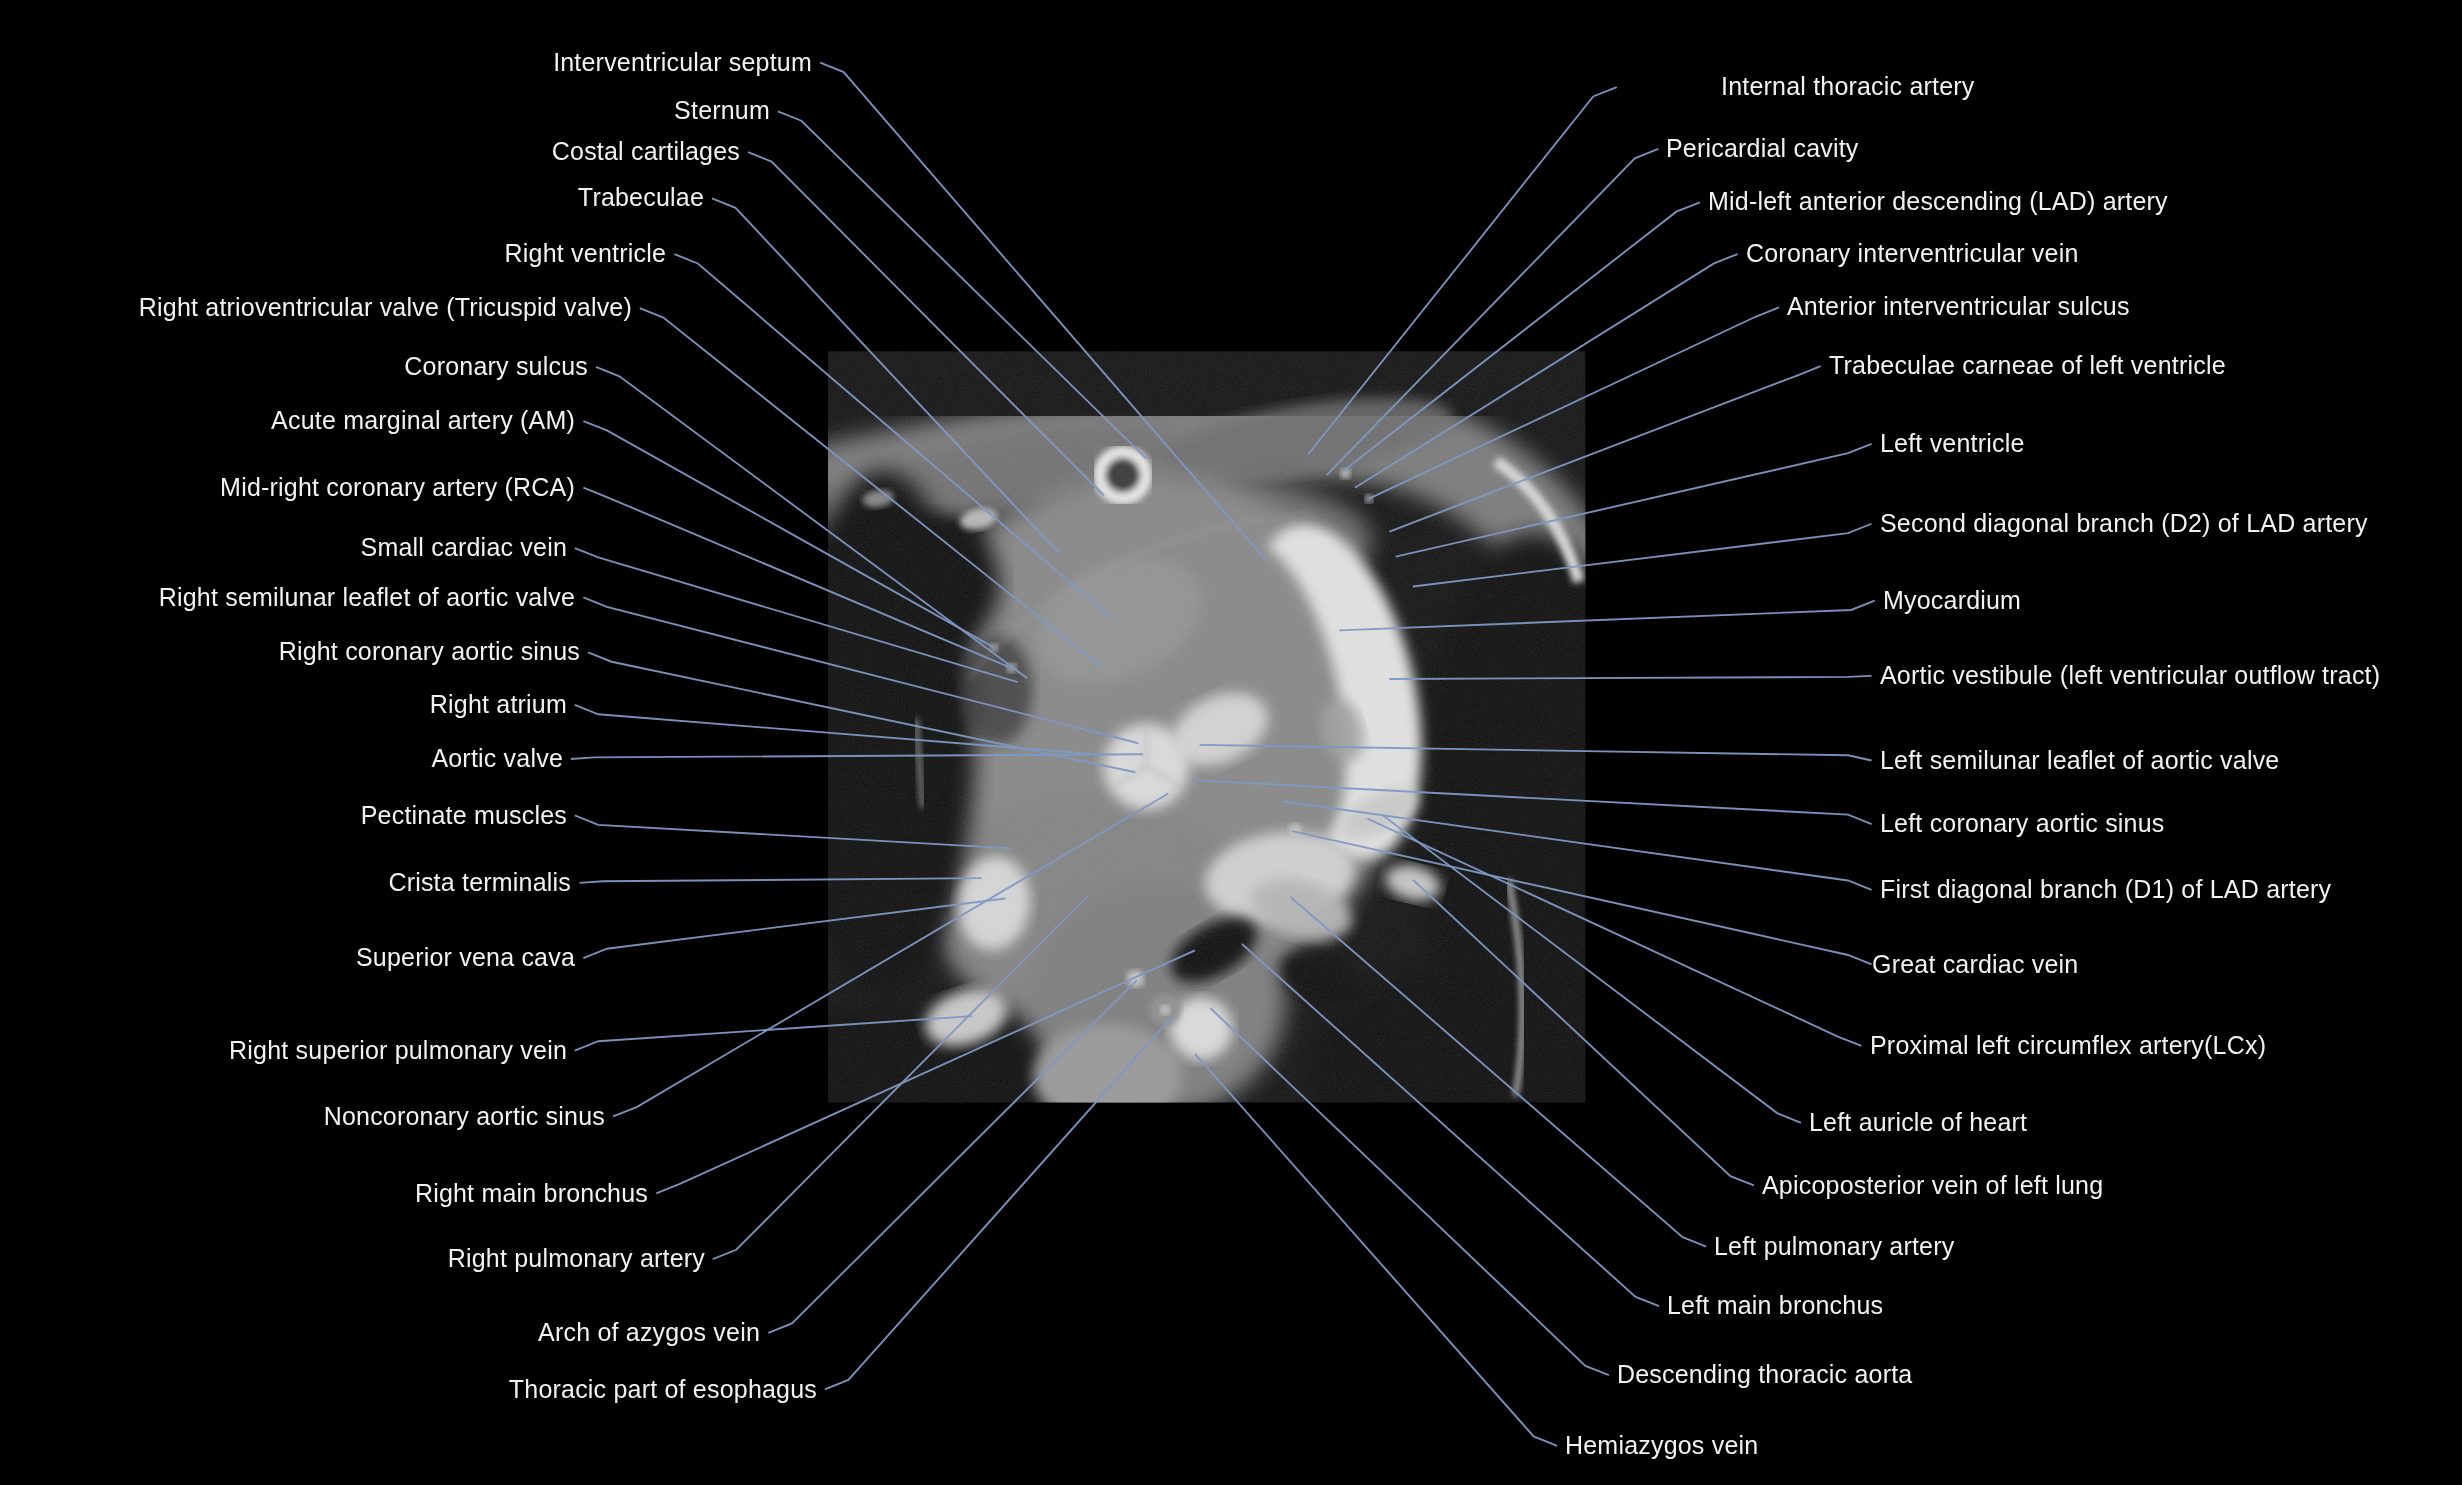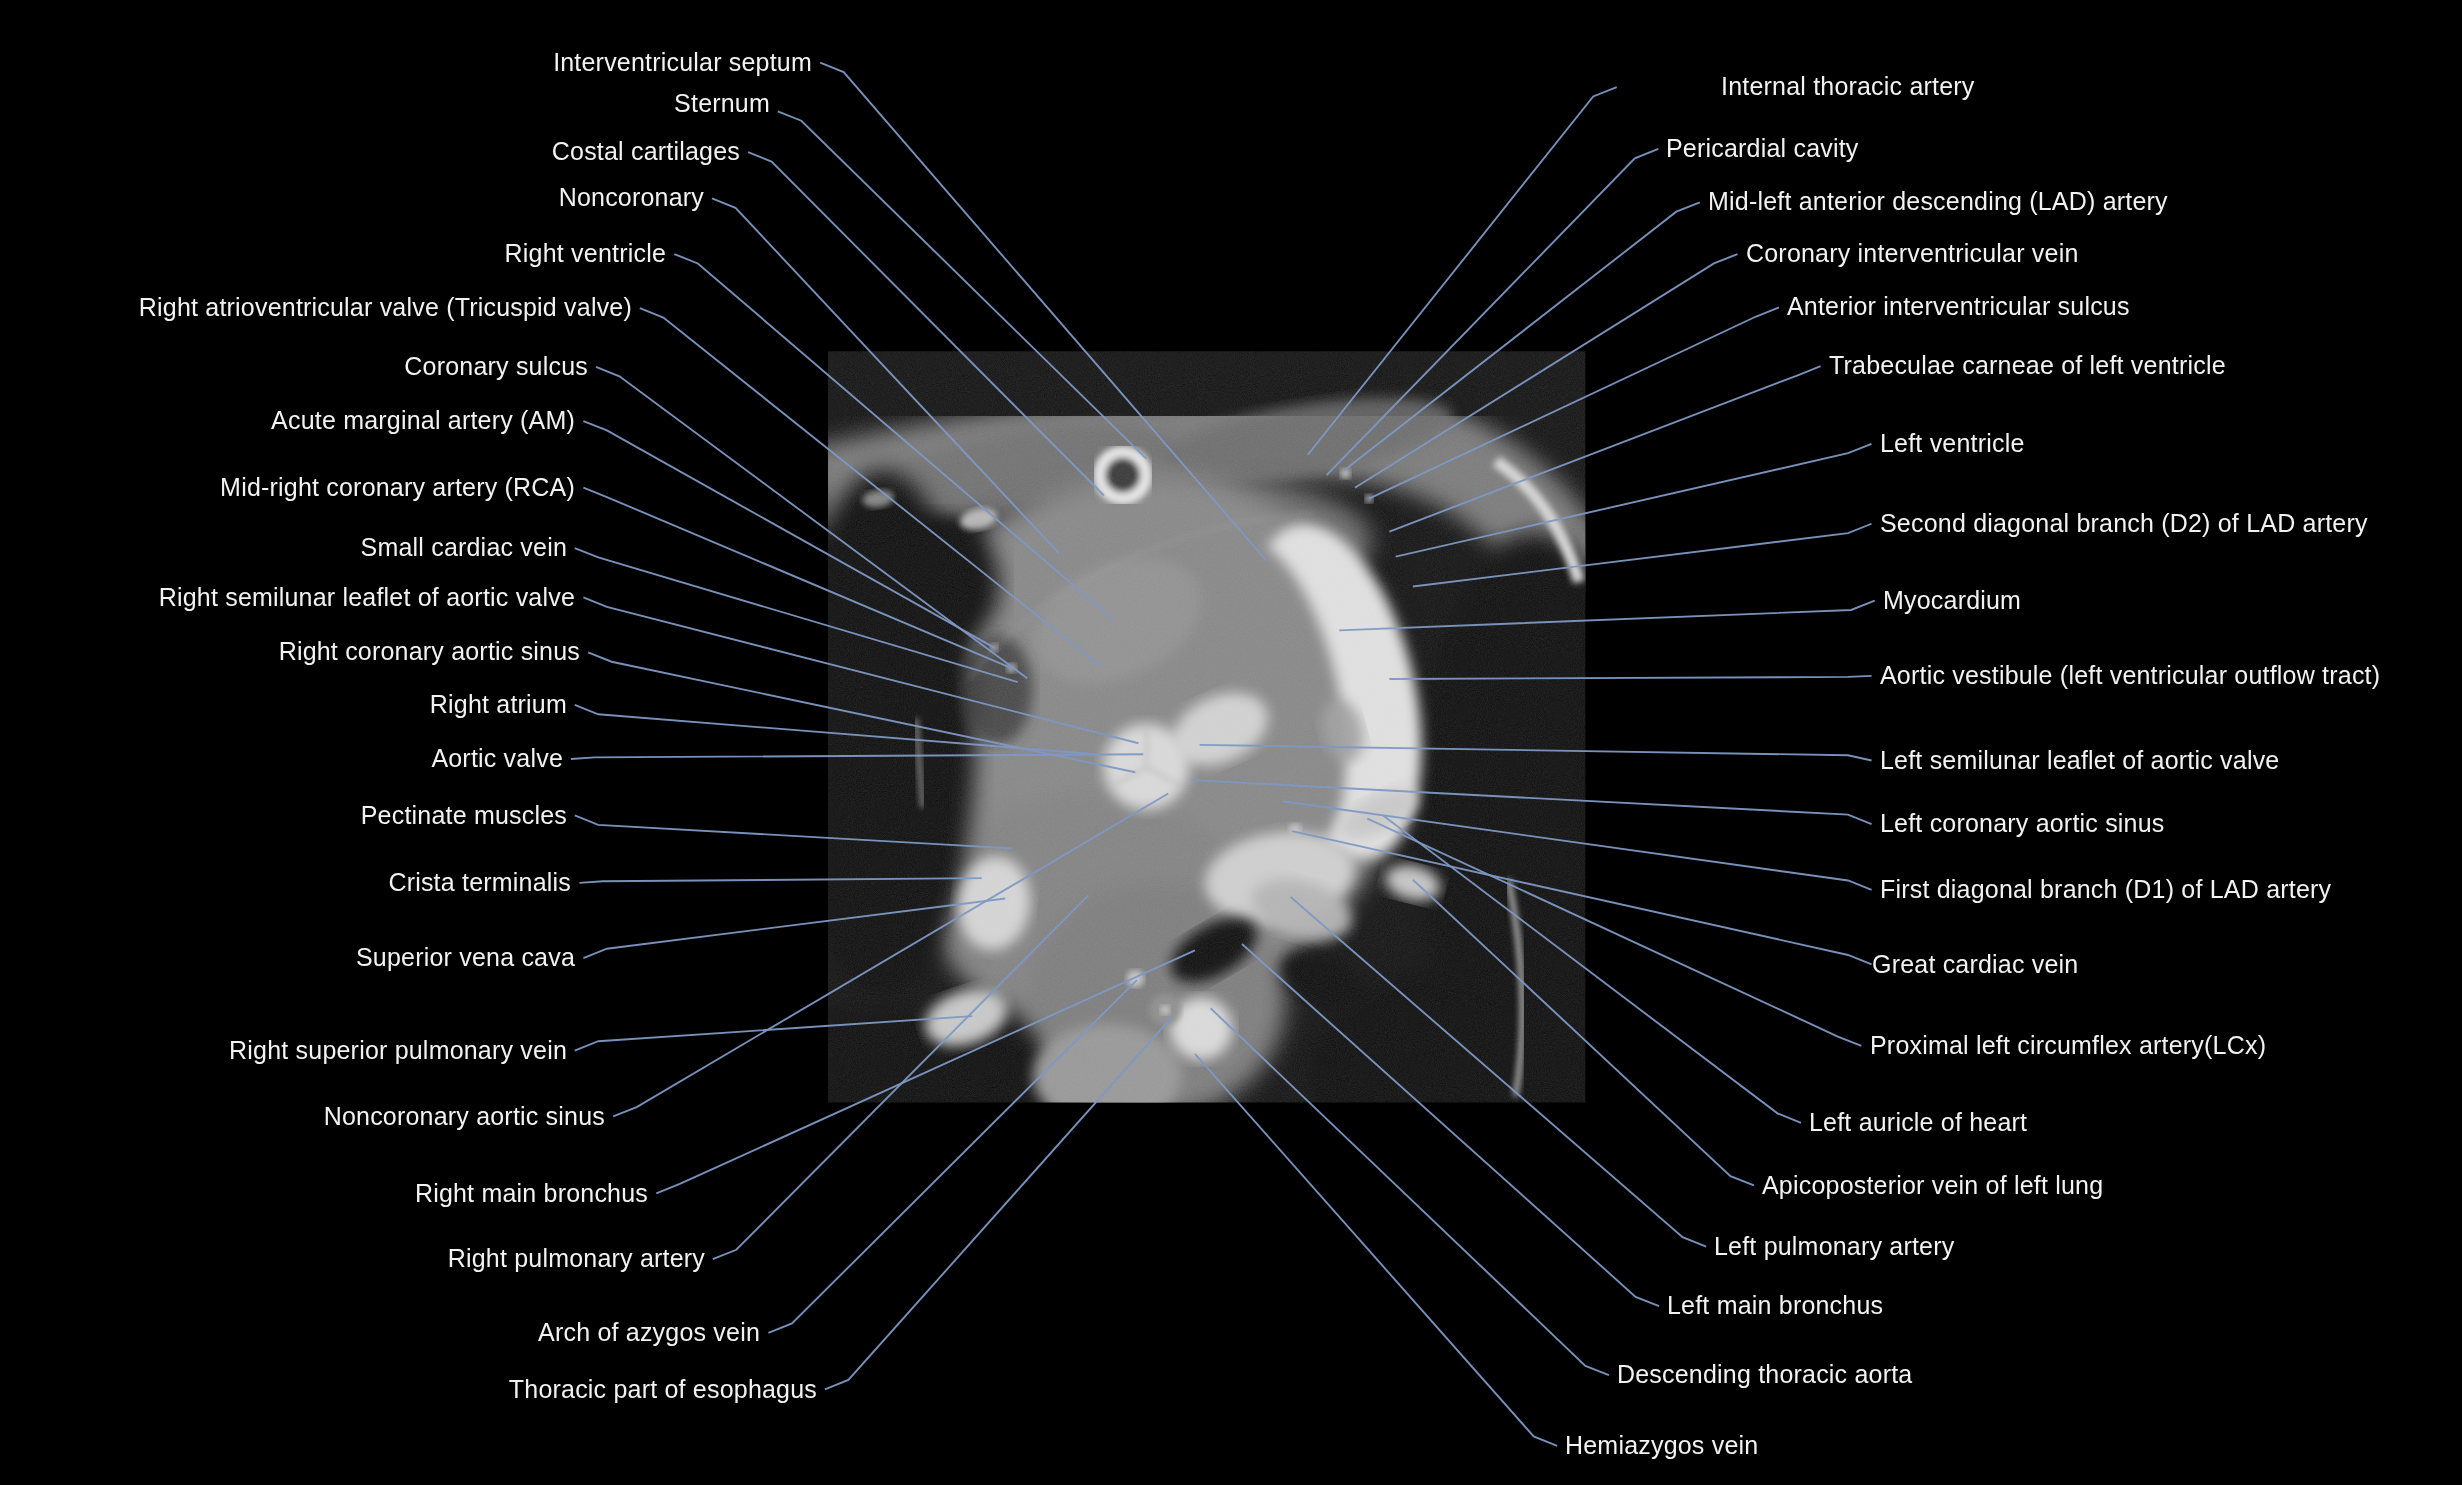--- a/index.html
+++ b/index.html
@@ -145,23 +145,23 @@
         <polyline points="2237,1512 2207,1500 1802,1122" class="leader" stroke="#7e99c4"></polyline>
         <polyline points="2176,1590 2146,1578 1646,1144" class="leader" stroke="#7e99c4"></polyline>
         <polyline points="2116,1666 2086,1654 1584,1204" class="leader" stroke="#7e99c4"></polyline>
         <polyline points="2052,1754 2022,1742 1544,1286" class="leader" stroke="#7e99c4"></polyline>
         <polyline points="1986,1844 1956,1832 1524,1344" class="leader" stroke="#7e99c4"></polyline>
       </g>
   </svg>
 
   <div id="labels">
       <div class="lbl left" style="right: 1650px; top: 63px;">Interventricular septum</div>
-      <div class="lbl left" style="right: 1692px; top: 104px;">Sternum</div>
+      <div class="lbl left" style="right: 1692px; top: 111px;">Sternum</div>
       <div class="lbl left" style="right: 1722px; top: 152px;">Costal cartilages</div>
-      <div class="lbl left" style="right: 1758px; top: 198px;">Noncoronary</div>
+      <div class="lbl left" style="right: 1758px; top: 198px;">Trabeculae</div>
       <div class="lbl left" style="right: 1796px; top: 254px;">Right ventricle</div>
       <div class="lbl left" style="right: 1830px; top: 308px;">Right atrioventricular valve (Tricuspid valve)</div>
       <div class="lbl left" style="right: 1874px; top: 367px;">Coronary sulcus</div>
       <div class="lbl left" style="right: 1887px; top: 421px;">Acute marginal artery (AM)</div>
       <div class="lbl left" style="right: 1887px; top: 488px;">Mid-right coronary artery (RCA)</div>
       <div class="lbl left" style="right: 1895px; top: 548px;">Small cardiac vein</div>
       <div class="lbl left" style="right: 1887px; top: 598px; margin-left: 12px;">Right semilunar leaflet of aortic valve</div>
       <div class="lbl left" style="right: 1882px; top: 652px;">Right coronary aortic sinus</div>
       <div class="lbl left" style="right: 1895px; top: 705px;">Right atrium</div>
       <div class="lbl left" style="right: 1899px; top: 759px;">Aortic valve</div>

